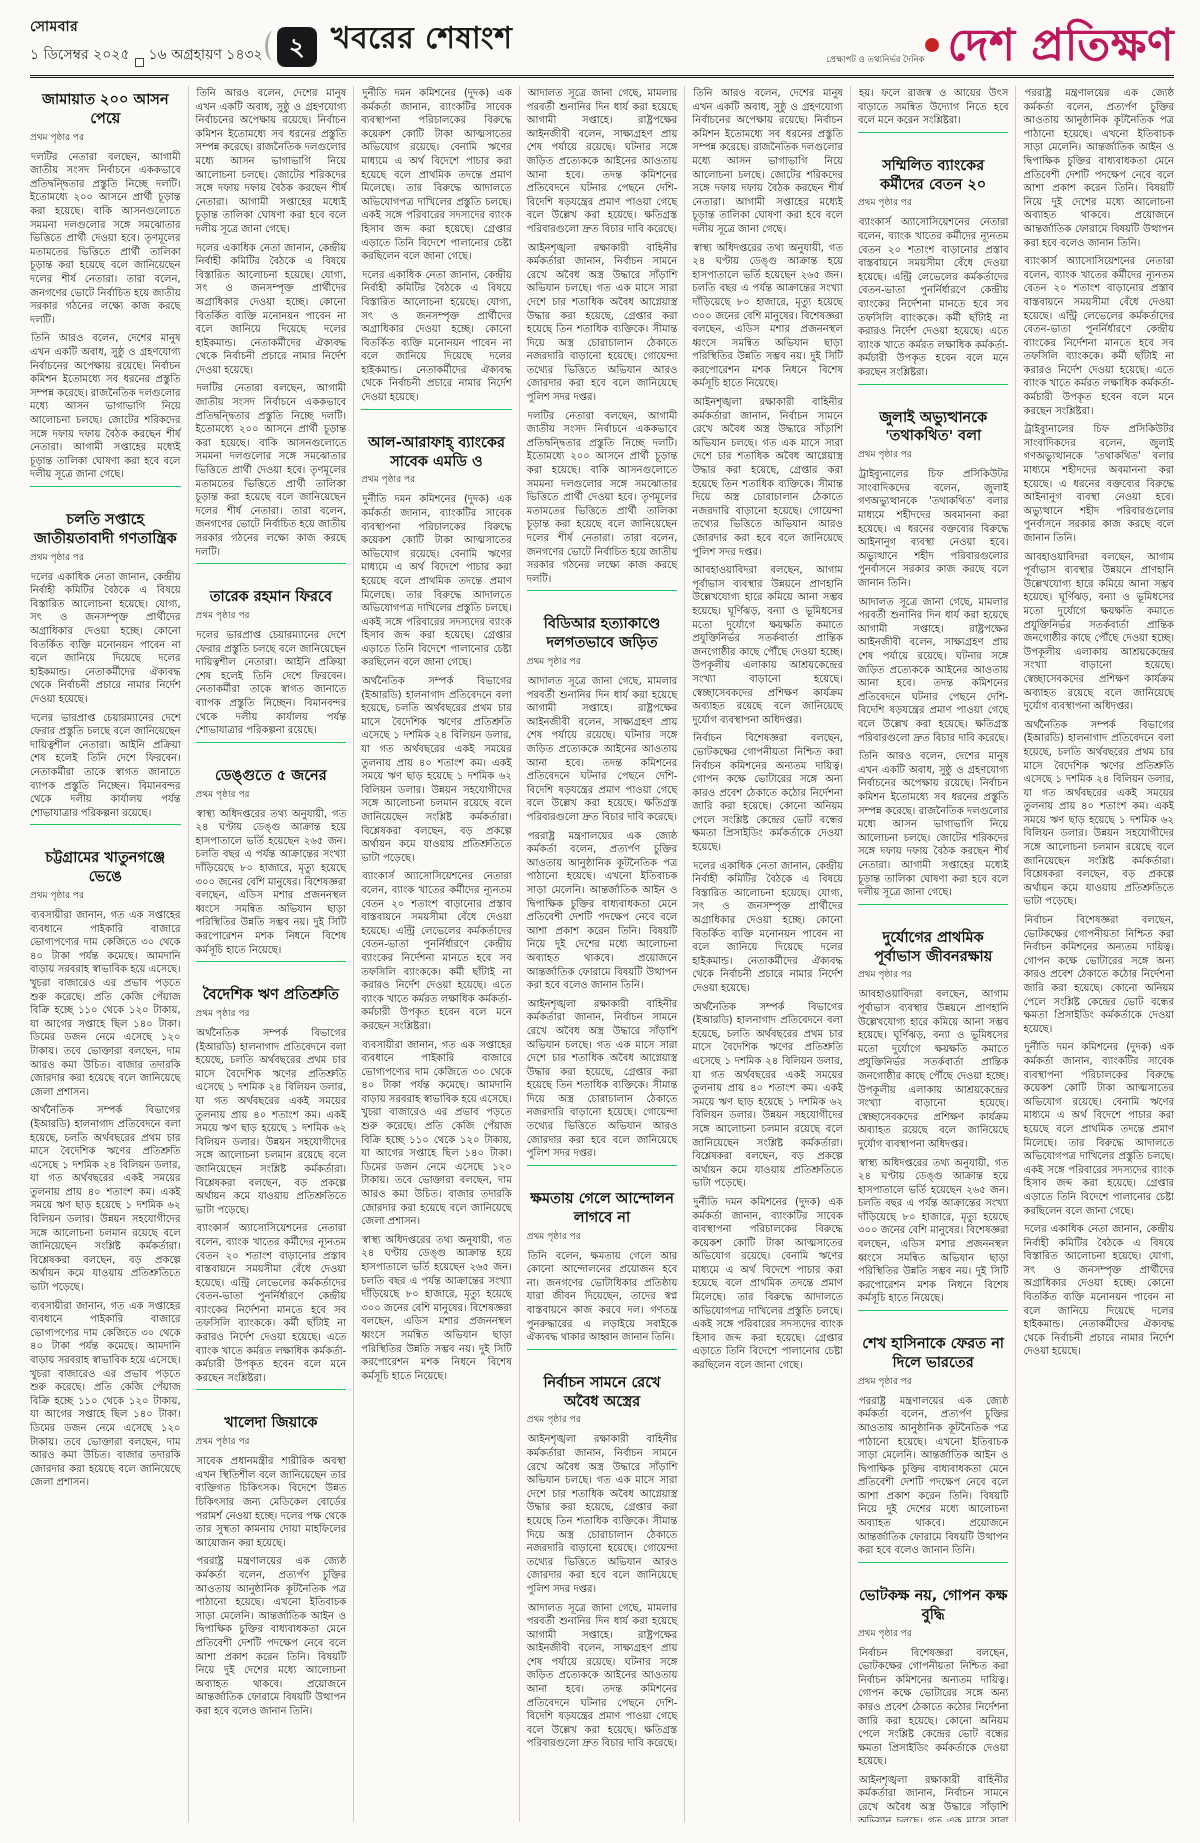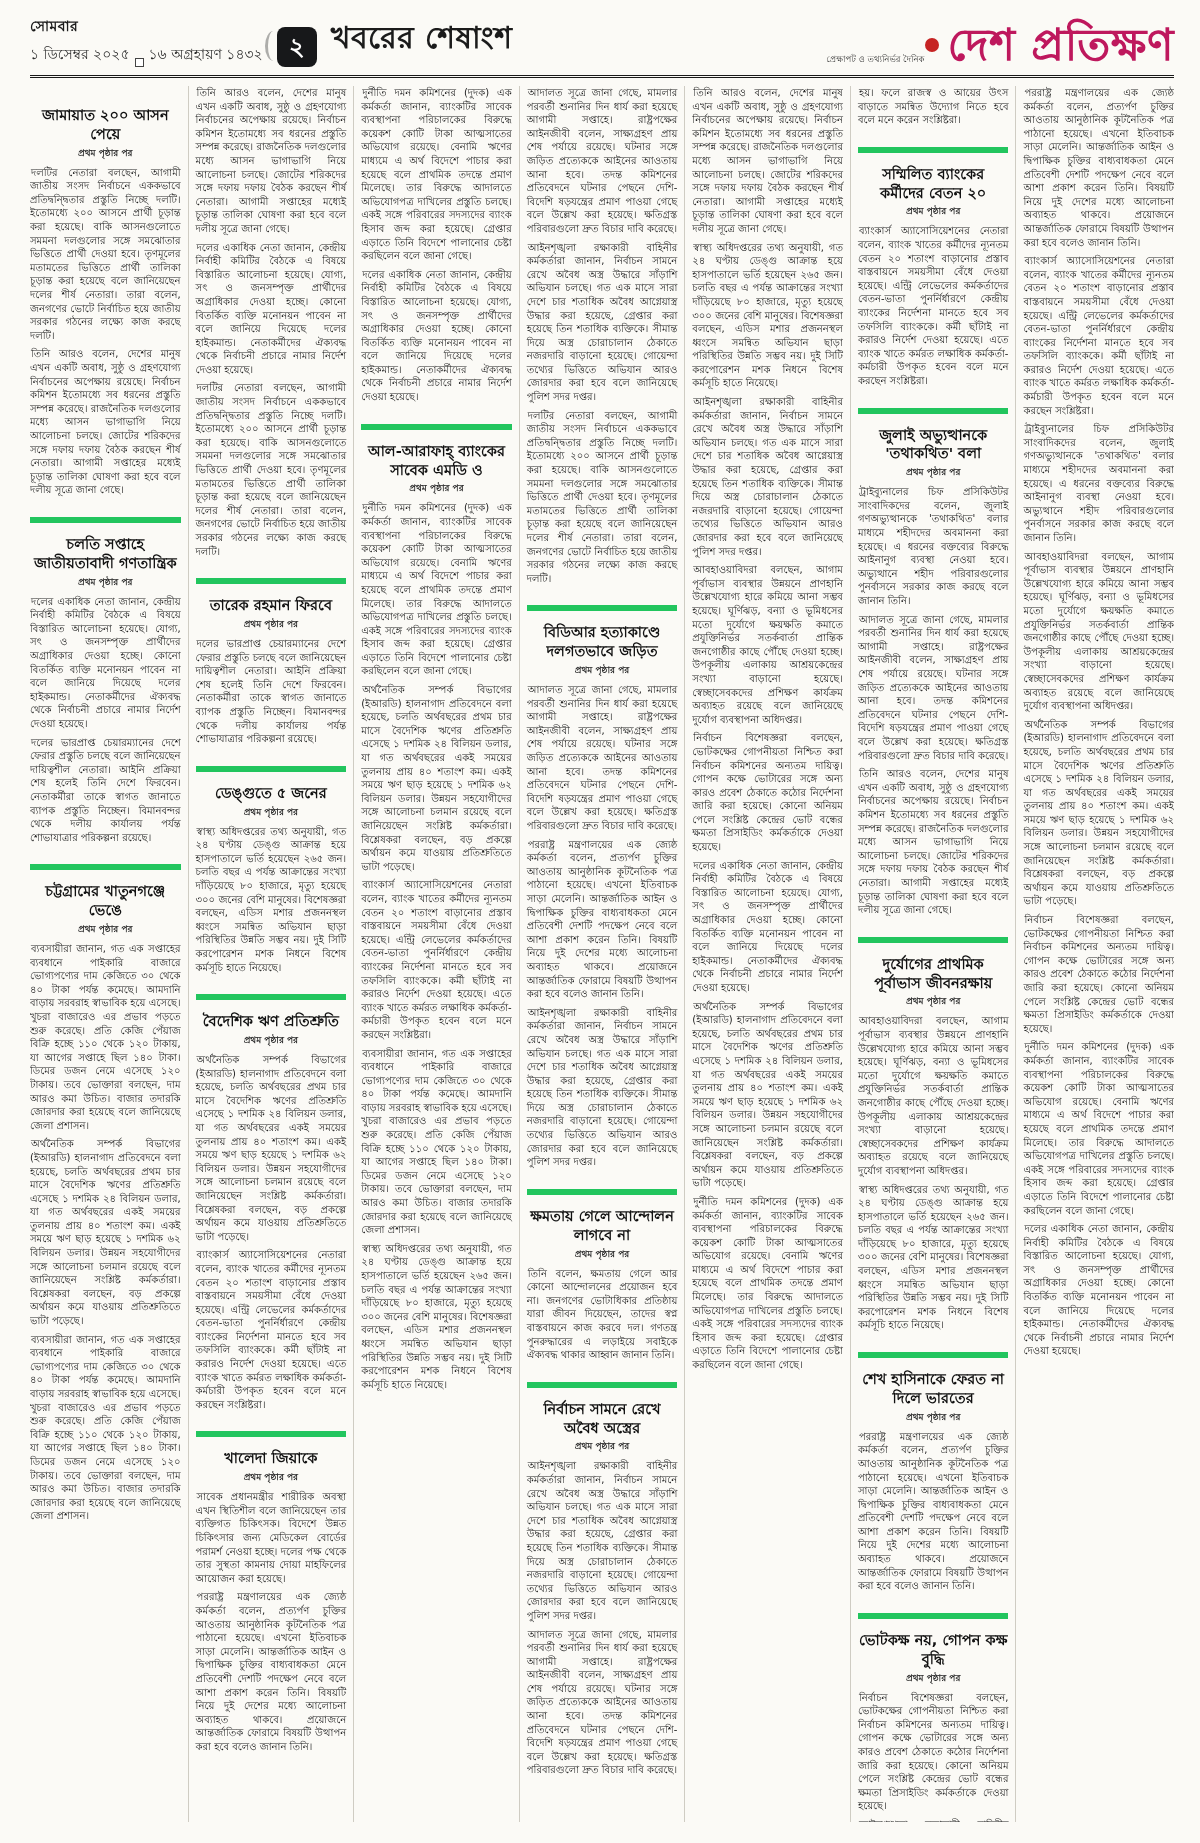--- a/index.html
+++ b/index.html
@@ -26,23 +26,23 @@
   .tagline{font-size:8.5px;color:#333;}
   .mast-row{display:flex;align-items:center;gap:8px;}
   .mast-dot{width:14px;height:14px;border-radius:50%;background:#c62323;flex:0 0 auto;}
   .masthead{font-size:44px;font-weight:bold;line-height:1;letter-spacing:.5px;color:#be185d;}
   
   .cols{display:flex;margin-top:8px;height:1736px;overflow:hidden;}
   .col{flex:1 1 0;padding:0 7px;overflow:hidden;border-right:1px solid #cfccc3;}
   .col:first-child{padding-left:0;}
   .col:last-child{border-right:none;padding-right:0;}
   .headline{font-size:14.5px;font-weight:bold;text-align:center;line-height:1.3;
-            margin:20px 0 2px;color:#111;}
-  .headline.rule{border-top:6px solid #22c55e;padding-top:12px;}
-  .kicker{font-size:9px;text-align:center;font-weight:bold;color:#2e2e2e;margin:0 0 5px;}
+            margin:4px 0 2px;color:#111;}
+  .headline.rule{border-top:1px solid #22c55e;padding-top:23px;}
+  .kicker{font-size:9px;font-weight:normal;color:#2e2e2e;margin:0 0 5px;}
   .body-text{font-size:10px;line-height:1.36;text-align:justify;margin:0 0 5px;color:#222;}
   .body-text:first-letter{padding-left:1px;}
 </style>
 </head>
 <body>
 
 <div class="page">
 
   <header class="hdr">
     <div class="h-left">

